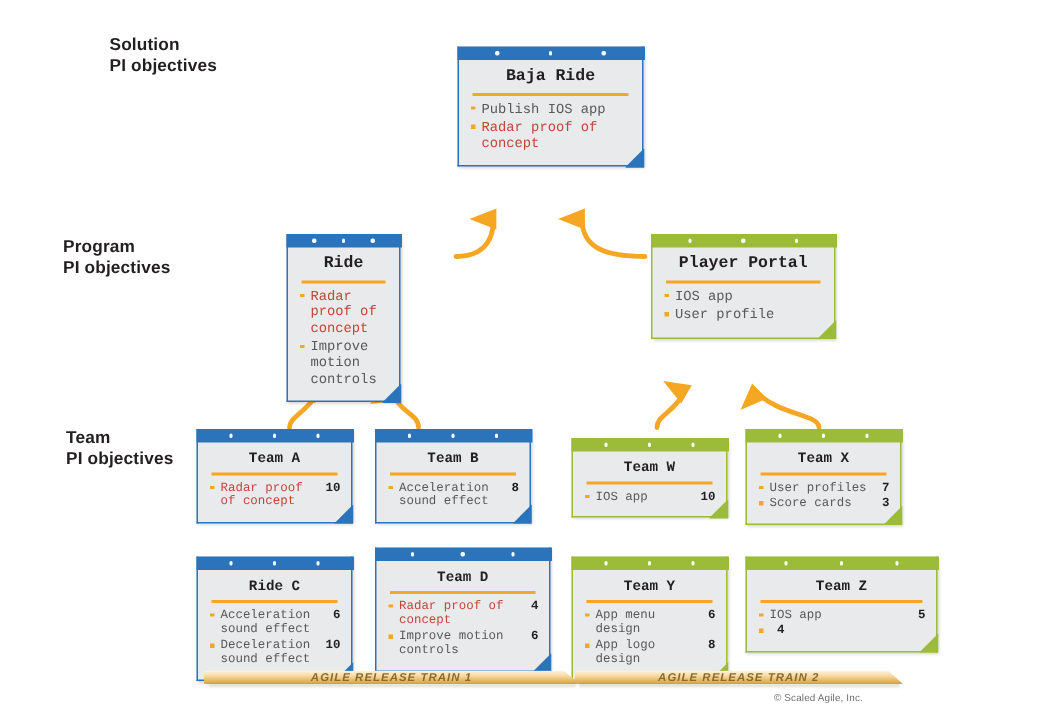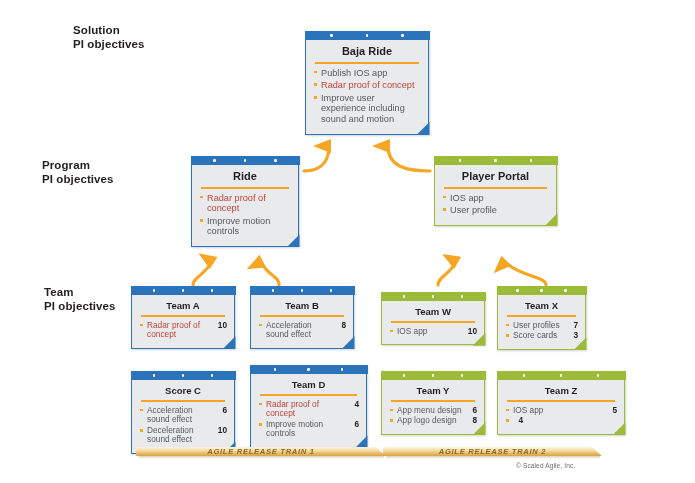--- a/index.html
+++ b/index.html
@@ -45,21 +45,21 @@
     padding:0 9px;
     margin:0 -1.5px;
   }
   .card.green .card-head { background:#9cbb38; }
   .hole {
     width:2.6px; height:2.6px;
     border-radius:50%;
     background:#ffffff;
   }
 
-  .card-body { padding:5px 7px 7px 7px; position:relative; }
+  .card-body { padding:5px 7px 7px 7px; position:relative;font-family:Liberation Mono, monospace; }
 
   .card-title {
     text-align:center;
     font-size:11px;
     font-weight:bold;
     color:#231f20;
     line-height:13px;
     padding-bottom:3px;
   }
   .card.small .card-title { font-size:9.5px; line-height:11px; }
@@ -193,30 +193,26 @@
       <div class="rule"></div>
       <ul class="items">
         <li>
           <span class="bullet"></span>
           <span class="txt">Publish IOS app</span>
         </li>
         <li class="hl">
           <span class="bullet"></span>
           <span class="txt">Radar proof of concept</span>
         </li>
-        <li>
-          <span class="bullet"></span>
-          <span class="txt">Improve user experience including sound and motion</span>
-        </li>
-      </ul>
-    </div>
-    <div class="fold"></div>
-  </div>
-
-  <div class="card" style="left:191px; top:156px; width:108px;">
+      </ul>
+    </div>
+    <div class="fold"></div>
+  </div>
+
+  <div class="card" style="left:191px; top:156px; width:76px;">
     <div class="card-head">
       <span class="hole"></span>
       <span class="hole"></span>
       <span class="hole"></span>
     </div>
     <div class="card-body">
       <div class="card-title">Ride</div>
       <div class="rule"></div>
       <ul class="items">
         <li class="hl">
@@ -308,21 +304,21 @@
         <li>
           <span class="bullet"></span>
           <span class="txt">IOS app</span>
           <span class="bv">10</span>
         </li>
       </ul>
     </div>
     <div class="fold"></div>
   </div>
 
-  <div class="card small green" style="left:497px; top:286px; width:89px;">
+  <div class="card small green" style="left:497px; top:286px; width:104px;">
     <div class="card-head">
       <span class="hole"></span>
       <span class="hole"></span>
       <span class="hole"></span>
     </div>
     <div class="card-body">
       <div class="card-title">Team X</div>
       <div class="rule"></div>
       <ul class="items">
         <li>
@@ -340,21 +336,21 @@
     <div class="fold"></div>
   </div>
 
   <div class="card small" style="left:131px; top:371px; width:104px;">
     <div class="card-head">
       <span class="hole"></span>
       <span class="hole"></span>
       <span class="hole"></span>
     </div>
     <div class="card-body">
-      <div class="card-title">Score C</div>
+      <div class="card-title">Ride C</div>
       <div class="rule"></div>
       <ul class="items">
         <li>
           <span class="bullet"></span>
           <span class="txt">Acceleration sound effect</span>
           <span class="bv">6</span>
         </li>
         <li>
           <span class="bullet"></span>
           <span class="txt">Deceleration sound effect</span>

